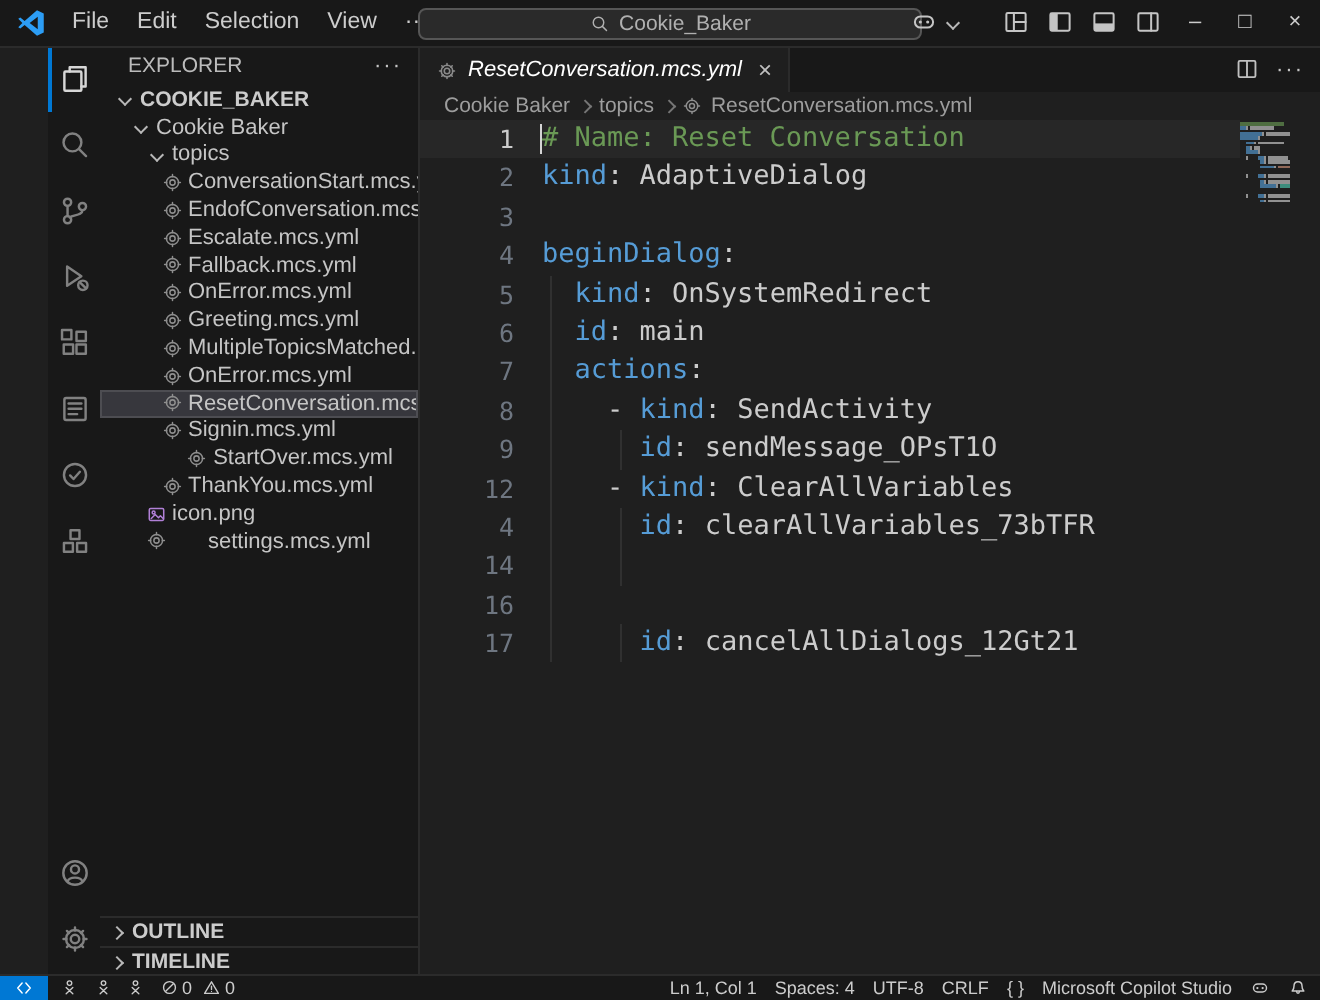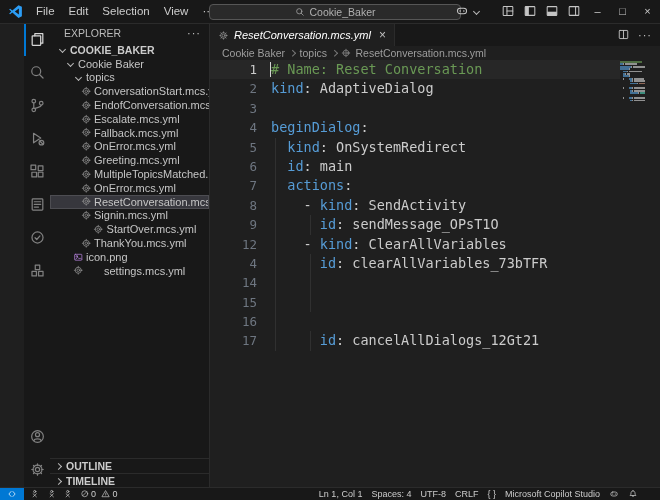--- a/index.html
+++ b/index.html
@@ -75,21 +75,21 @@
   .mm-row{height:1.7px;margin-bottom:0.72px;position:relative;}
   .mm-bar{position:absolute;top:0;height:100%;opacity:0.65;}
   .scrollcol{position:absolute;right:0;top:0;width:14px;bottom:0;}
   
   .statusbar{position:absolute;left:0;right:0;bottom:0;height:12px;background:#181818;border-top:1px solid #2b2b2b;
              display:flex;align-items:center;font-size:9px;color:#cccccc;z-index:5;}
   .remote{height:12px;width:24px;margin-right:6px;background:#0078d4;color:#ffffff;display:flex;align-items:center;justify-content:center;flex:none;}
   .remote svg{width:10px;height:10px;}
   .sb-item{display:flex;align-items:center;gap:2px;margin-right:7px;}
   .sb-item svg{width:9.5px;height:9.5px;}
-  .sb-right{margin-left:auto;display:flex;align-items:center;gap:9px;padding-right:22px;}
+  .sb-right{margin-left:auto;display:flex;align-items:center;gap:9px;padding-right:6px;}
   .sb-right svg{width:10px;height:10px;}
 </style>
 </head>
 <body>
 
 <div class="app">
 
   <div class="titlebar">
     <svg class="tb-logo" viewBox="0 0 16 16">
       <path fill="#2c9df5" d="M11.2 1.2 4.6 6.9 2.3 5.1 1.2 5.7l2.2 2.3-2.2 2.3 1.1.6 2.3-1.8 6.6 5.7 3.6-1.7V2.9L11.2 1.2zM11.6 4.7v6.6L7.3 8l4.3-3.3z"></path>
@@ -474,21 +474,20 @@
             <div class="cl-row"><span class="ln">3</span></div>
             <div class="cl-row"><span class="ln">4</span><span class="ct"><span class="tk-key">beginDialog</span><span class="tk-plain">:</span></span></div>
             <div class="cl-row"><span class="ln">5</span><span class="guide" style="left:65px"></span><span class="ct"><span class="tk-plain">  </span><span class="tk-key">kind</span><span class="tk-plain">: </span><span class="tk-plain">OnSystemRedirect</span></span></div>
             <div class="cl-row"><span class="ln">6</span><span class="guide" style="left:65px"></span><span class="ct"><span class="tk-plain">  </span><span class="tk-key">id</span><span class="tk-plain">: </span><span class="tk-plain">main</span></span></div>
             <div class="cl-row"><span class="ln">7</span><span class="guide" style="left:65px"></span><span class="ct"><span class="tk-plain">  </span><span class="tk-key">actions</span><span class="tk-plain">:</span></span></div>
             <div class="cl-row"><span class="ln">8</span><span class="guide" style="left:65px"></span><span class="ct"><span class="tk-plain">    - </span><span class="tk-key">kind</span><span class="tk-plain">: </span><span class="tk-plain">SendActivity</span></span></div>
             <div class="cl-row"><span class="ln">9</span><span class="guide" style="left:65px"></span><span class="guide" style="left:100px"></span><span class="ct"><span class="tk-plain">      </span><span class="tk-key">id</span><span class="tk-plain">: </span><span class="tk-plain">sendMessage_OPsT1O</span></span></div>
             <div class="cl-row"><span class="ln">12</span><span class="guide" style="left:65px"></span><span class="ct"><span class="tk-plain">    - </span><span class="tk-key">kind</span><span class="tk-plain">: </span><span class="tk-plain">ClearAllVariables</span></span></div>
             <div class="cl-row"><span class="ln">4</span><span class="guide" style="left:65px"></span><span class="guide" style="left:100px"></span><span class="ct"><span class="tk-plain">      </span><span class="tk-key">id</span><span class="tk-plain">: </span><span class="tk-plain">clearAllVariables_73bTFR</span></span></div>
             <div class="cl-row"><span class="ln">14</span><span class="guide" style="left:65px"></span><span class="guide" style="left:100px"></span></div>
-            <div class="cl-row"><span class="ln">15</span><span class="guide" style="left:65px"></span><span class="guide" style="left:100px"></span><span class="ct"></span></div>
             <div class="cl-row"><span class="ln">16</span><span class="guide" style="left:65px"></span></div>
             <div class="cl-row"><span class="ln">17</span><span class="guide" style="left:65px"></span><span class="guide" style="left:100px"></span><span class="ct"><span class="tk-plain">      </span><span class="tk-key">id</span><span class="tk-plain">: </span><span class="tk-plain">cancelAllDialogs_12Gt21</span></span></div>
           </div>
         <div class="minimap" id="minimap">
             <div class="mm-row">
               <span class="mm-bar" style="left: 0px; width: 22.1px; background: rgb(106, 153, 85);"></span>
             </div>
             <div class="mm-row">
               <span class="mm-bar" style="left: 0px; width: 3.4px; background: rgb(86, 156, 214);"></span>
               <span class="mm-bar" style="left: 3.4px; width: 1px; background: rgb(207, 207, 207);"></span>

